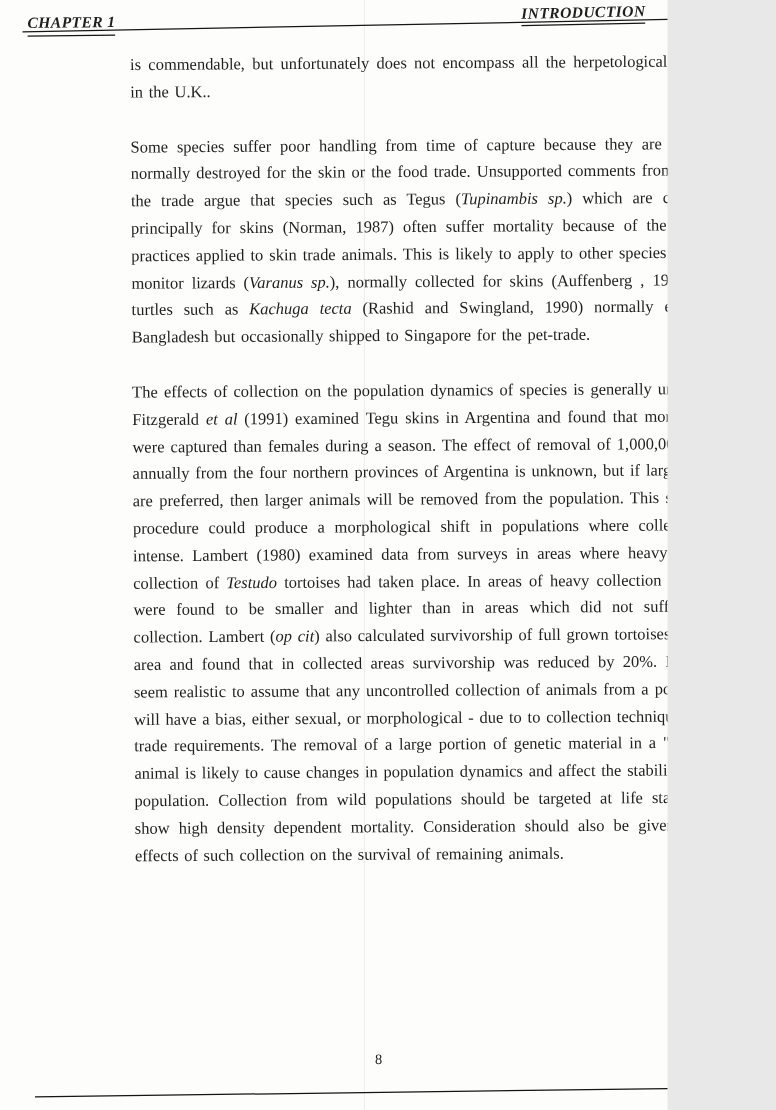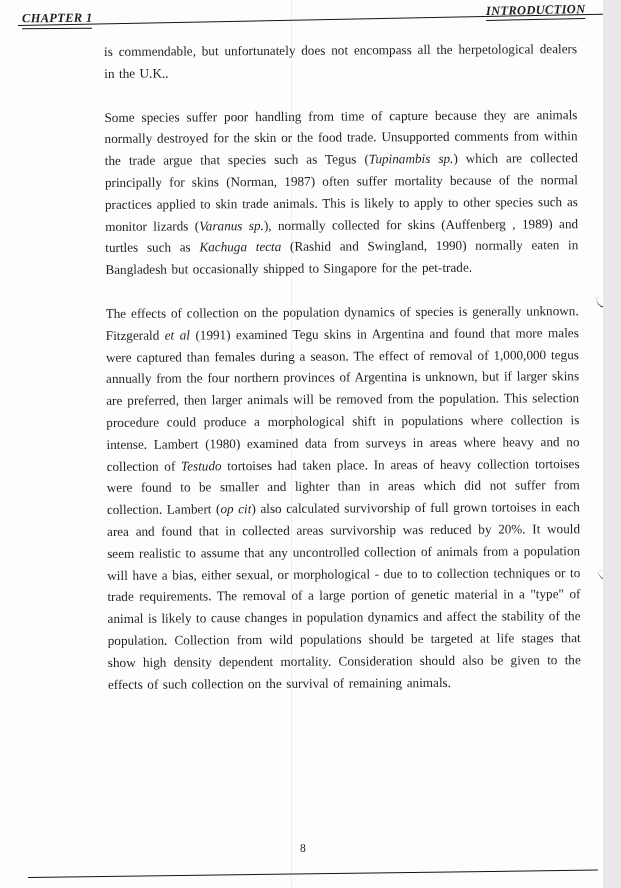--- a/index.html
+++ b/index.html
@@ -1,18 +1,18 @@
 <!DOCTYPE html>
 <html><head>
 <meta charset="utf-8">
 <style>
   html,body{margin:0;padding:0;background:#e8e8e8;}
   .page{
     position:relative;
-    width:603px;height:888px;
+    width:534px;height:888px;
     background:#fdfdfc;
     overflow:hidden;
     font-family:"Liberation Serif", serif;
     color:#1f1f1f;
   }
   
   .fold{
     position:absolute;left:291px;top:0;width:1px;height:888px;
     background:rgba(70,70,70,0.07);
   }

